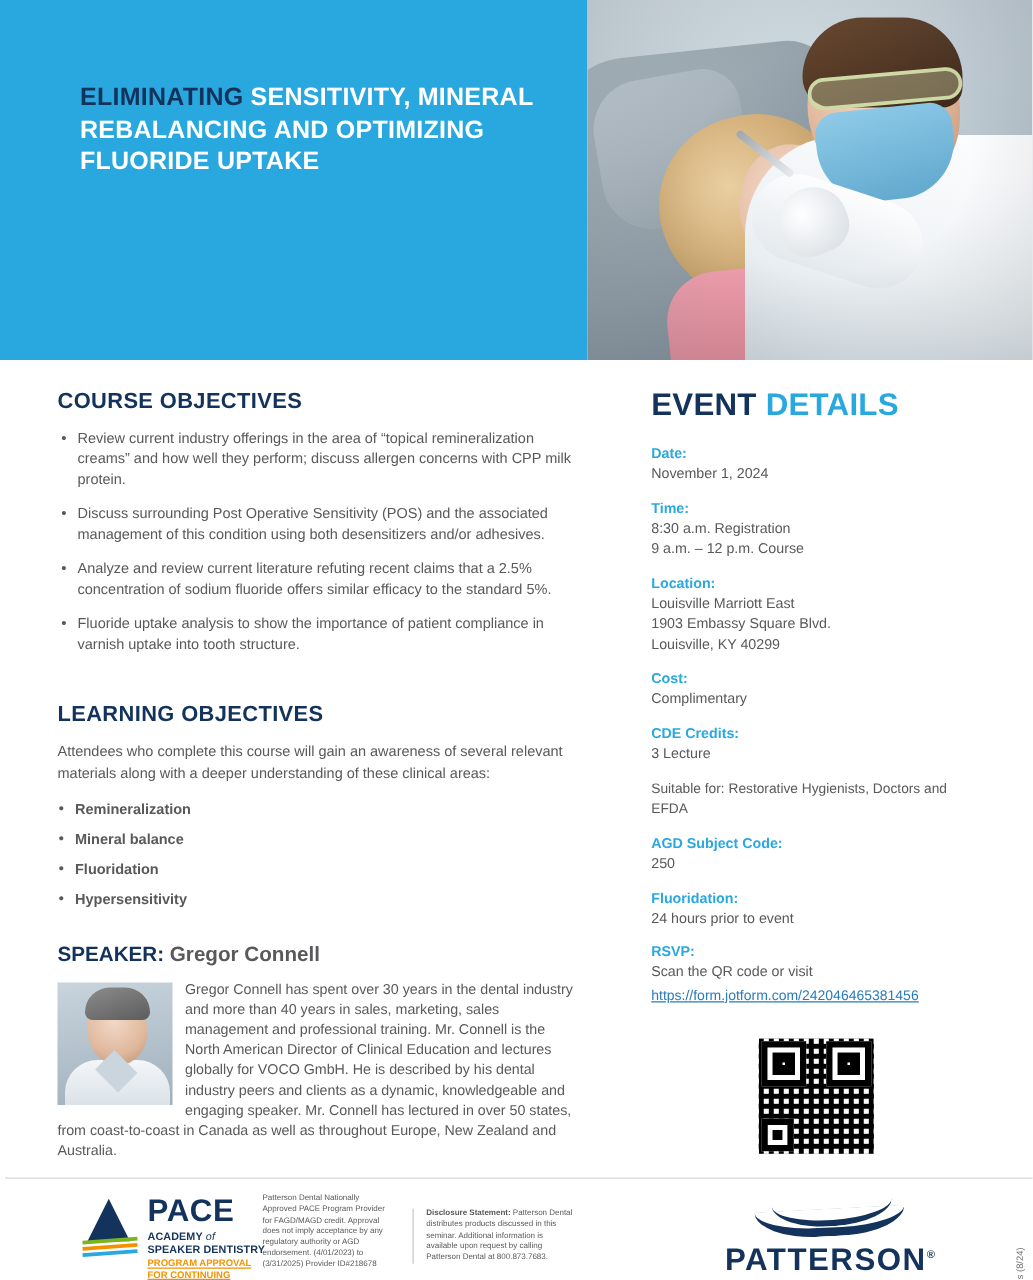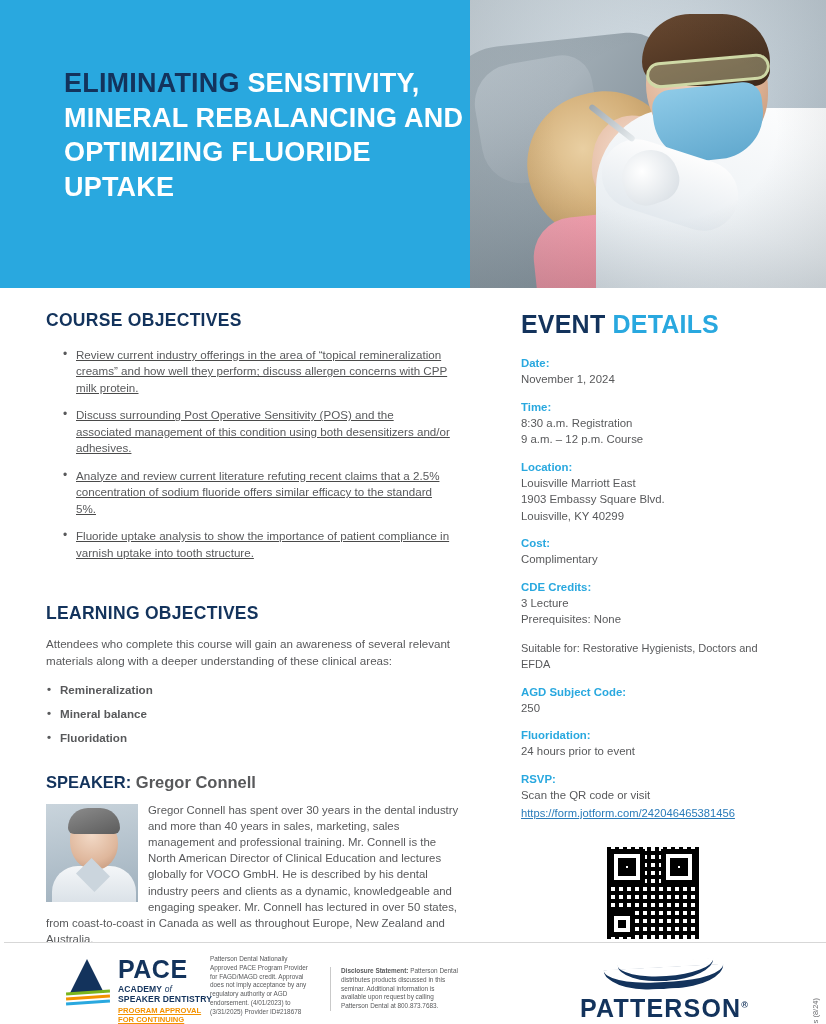--- a/index.html
+++ b/index.html
@@ -125,21 +125,21 @@
     background: radial-gradient(ellipse at 55% 45%, rgba(0,0,0,0) 40%, rgba(40,55,65,.22) 100%);
   }
 
   .hero-title {
     position: absolute;
     left: 64px;
     top: 66px;
     width: 400px;
     color: #ffffff;
     font-weight: bold;
-    font-size: 27px;
+    font-size: 20px;
     line-height: 1.28;
     letter-spacing: .2px;
   }
   .hero-title .navy { color: #13335c; }
   .col-left {
     position: absolute;
     left: 46px;
     top: 310px;
     width: 420px;
   }
@@ -150,21 +150,21 @@
     width: 262px;
   }
 
   h2.sec {
     color: #13335c;
     font-size: 17.5px;
     font-weight: bold;
     letter-spacing: .3px;
     margin: 0 0 12px 0;
   }
-  .bullets { margin: 16px; padding: 0; list-style: none; text-decoration: underline; }
+  .bullets { margin: 2px; padding: 0; list-style: none; }
   .bullets li {
     position: relative;
     padding-left: 14px;
     margin-bottom: 11px;
     font-size: 11.6px;
     line-height: 1.42;
     color: #58595b;
   }
   .bullets li::before {
     content: "•";
@@ -441,20 +441,21 @@
   </ul>
 
   <div class="gap-lg"></div>
 
   <h2 class="sec">LEARNING OBJECTIVES</h2>
   <p class="lead">Attendees who complete this course will gain an awareness of several relevant materials along with a deeper understanding of these clinical areas:</p>
   <ul class="simple-list">
     <li>Remineralization</li>
     <li>Mineral balance</li>
     <li>Fluoridation</li>
+    <li>Hypersensitivity</li>
   </ul>
 
   <div class="gap-md"></div>
 
   <h3 class="speaker">
     <span>SPEAKER: </span><span class="name">Gregor Connell</span>
   </h3>
   <div class="speaker-wrap">
     <div class="speaker-photo">
       <div class="sp-shirt"></div>
@@ -490,21 +491,20 @@
   </div>
 
   <div class="ev-block">
     <div class="ev-label">Cost:</div>
     <div class="ev-val">Complimentary</div>
   </div>
 
   <div class="ev-block">
     <div class="ev-label">CDE Credits:</div>
     <div class="ev-val">3 Lecture</div>
-    <div class="ev-val ital">Prerequisites: None</div>
   </div>
 
   <div class="ev-plain">Suitable for: Restorative Hygienists, Doctors and EFDA</div>
 
   <div class="ev-block">
     <div class="ev-label">AGD Subject Code:</div>
     <div class="ev-val">250</div>
   </div>
 
   <div class="ev-block">

